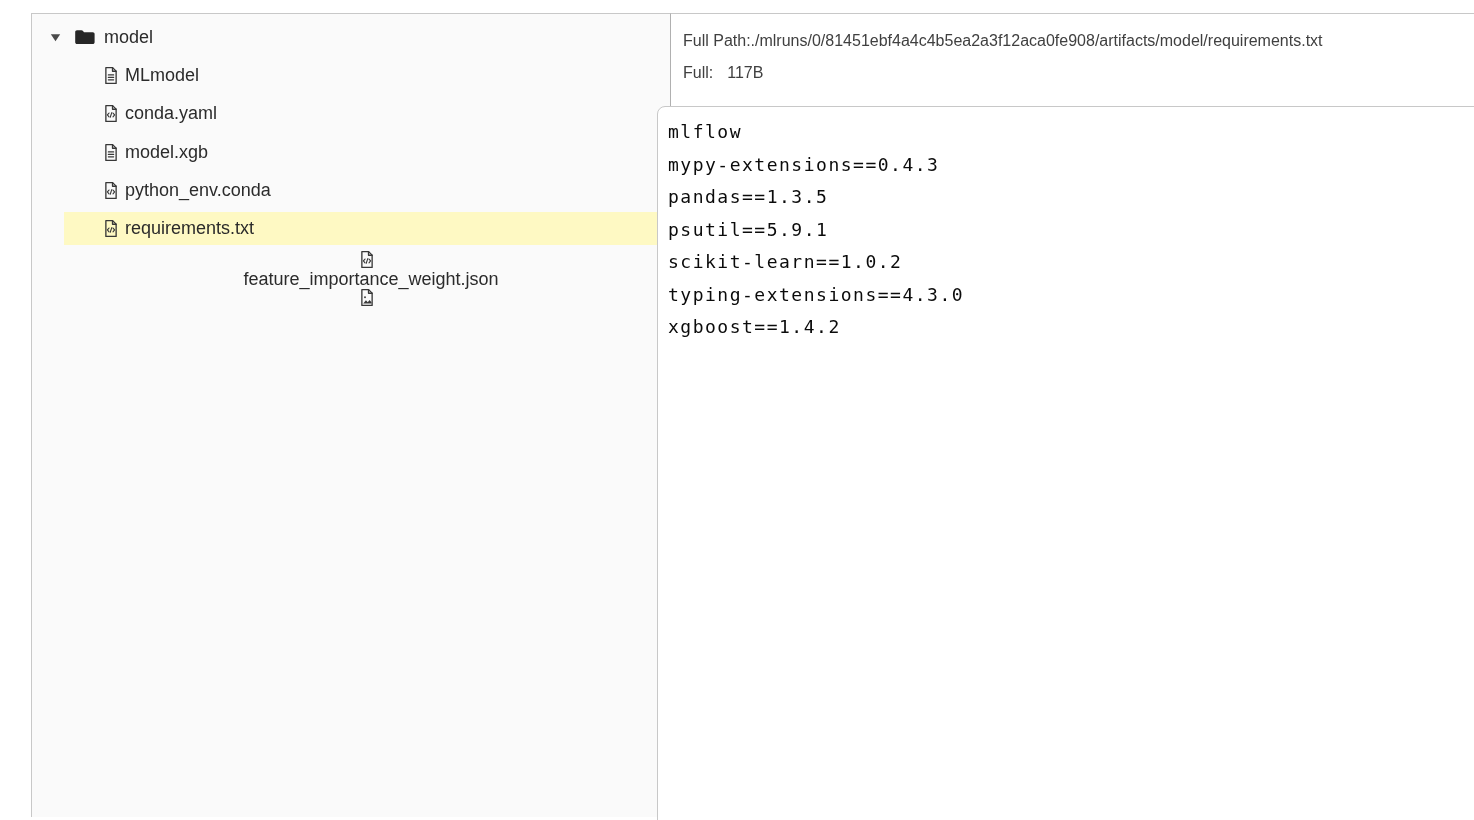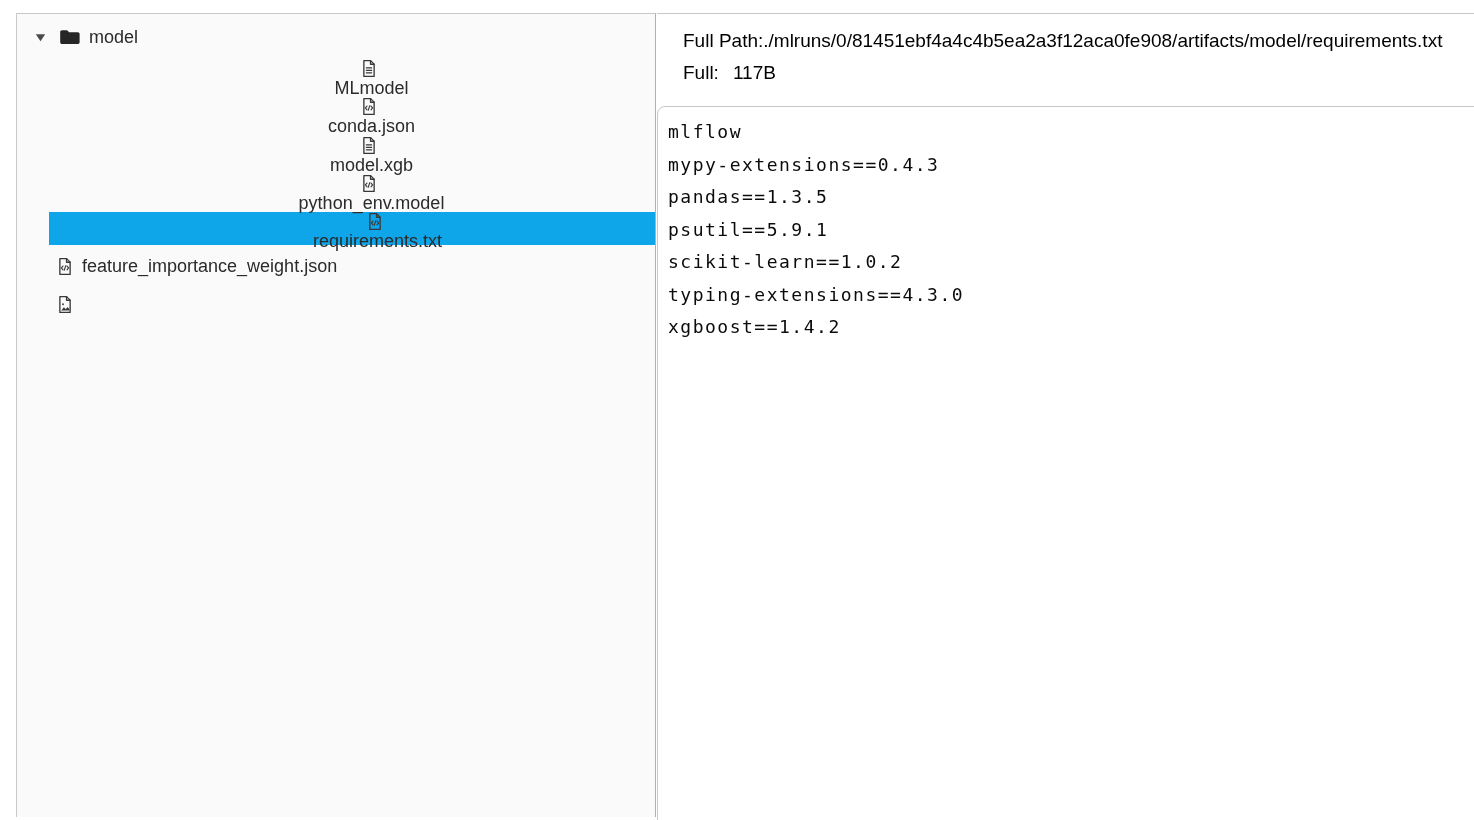--- a/index.html
+++ b/index.html
@@ -9,56 +9,56 @@
     font-family: "Liberation Sans", sans-serif;
     color: #2b2b2b;
   }
   
   .right-top-border {
     position: absolute; left: 657px; right: 0; top: 13px;
     border-top: 1px solid #c8c8c8; height: 0;
   }
   
   .tree-pane {
-    position: absolute; left: 16px; top: 13px;
+    position: absolute; left: 31px; top: 13px;
     width: 640px; height: 804px;
     background: #fafafa;
     border-top: 1px solid #c8c8c8;
     border-left: 1px solid #c8c8c8;
     border-right: 1px solid #b0b0b0;
     box-sizing: border-box;
     overflow: hidden;
   }
   .tree { padding-top: 7px; }
   .tree-row {
     height: 33px; margin-bottom: 5.2px;
     display: flex; align-items: center;
     font-size: 18px; color: #2b2b2b;
     white-space: nowrap; cursor: default;
   }
   .tree-row.row-folder { padding-left: 17px; }
   .tree-row.row-folder .caret { margin-right: 12px; display: flex; }
   .tree-row.row-folder .icon { margin-right: 9px; display: flex; }
-  .tree-row.row-root { padding-left: 40px; }
+  .tree-row.row-root { padding-left: 40px; flex-direction: column; }
   .tree-row.row-root .icon { margin-right: 9px; display: flex; }
-  .tree-row.row-child { padding-left: 71px; flex-direction: column; }
+  .tree-row.row-child { padding-left: 71px; }
   .tree-row.row-child .icon { margin-right: 6px; display: flex; }
   .tree-row.selected {
-    background: #0ea5e9;
-    margin-left: 32px; padding-left: 51px;
+    background: #fef9c3;
+    margin-left: 32px; padding-left: 39px;
   }
   
   .artifact-header {
     position: absolute; left: 683px; top: 0; right: 0; height: 100px;
     overflow: hidden;
   }
   .path-line, .size-line {
     position: absolute; left: 0; right: 4px;
     white-space: nowrap; overflow: hidden;
-    font-size: 19px; line-height: 20px; color: #000000;
+    font-size: 16px; line-height: 20px; color: #404040;
   }
   .path-line { top: 31px; }
   .size-line { top: 63px; }
   .size-line .val { margin-left: 14px; }
   
   .code-box {
     position: absolute; left: 657px; top: 106px;
     right: -30px; bottom: -30px;
     background: #ffffff;
     border: 1px solid #c8c8c8;
@@ -111,21 +111,21 @@
             <svg width="16" height="19" viewBox="0 0 16 20" fill="none" stroke="#383838" stroke-width="1.4" stroke-linejoin="round" stroke-linecap="round">
               <path d="M2.6 1.7h7.1l3.7 3.7v12.9H2.6z"></path>
               <path d="M9.6 1.7v3.8h3.8"></path>
               <g stroke-width="1.15">
                 <polyline points="5.9 9.5 4.2 11.5 5.9 13.5"></polyline>
                 <polyline points="10.1 9.5 11.8 11.5 10.1 13.5"></polyline>
                 <line x1="8.8" y1="9.1" x2="7.2" y2="13.9"></line>
               </g>
             </svg>
           </span>
-          <span>conda.json</span>
+          <span>conda.yaml</span>
         </div>
         <div class="tree-row row-child">
           <span class="icon">
             <svg width="16" height="19" viewBox="0 0 16 20" fill="none" stroke="#383838" stroke-width="1.4" stroke-linejoin="round" stroke-linecap="round">
               <path d="M2.6 1.7h7.1l3.7 3.7v12.9H2.6z"></path>
               <path d="M9.6 1.7v3.8h3.8"></path>
               <path d="M5.2 9.4h5.6M5.2 12h5.6M5.2 14.6h5.6" stroke-width="1.2"></path>
             </svg>
           </span>
           <span>model.xgb</span>
@@ -135,21 +135,21 @@
             <svg width="16" height="19" viewBox="0 0 16 20" fill="none" stroke="#383838" stroke-width="1.4" stroke-linejoin="round" stroke-linecap="round">
               <path d="M2.6 1.7h7.1l3.7 3.7v12.9H2.6z"></path>
               <path d="M9.6 1.7v3.8h3.8"></path>
               <g stroke-width="1.15">
                 <polyline points="5.9 9.5 4.2 11.5 5.9 13.5"></polyline>
                 <polyline points="10.1 9.5 11.8 11.5 10.1 13.5"></polyline>
                 <line x1="8.8" y1="9.1" x2="7.2" y2="13.9"></line>
               </g>
             </svg>
           </span>
-          <span>python_env.model</span>
+          <span>python_env.conda</span>
         </div>
         <div class="tree-row row-child selected">
           <span class="icon">
             <svg width="16" height="19" viewBox="0 0 16 20" fill="none" stroke="#383838" stroke-width="1.4" stroke-linejoin="round" stroke-linecap="round">
               <path d="M2.6 1.7h7.1l3.7 3.7v12.9H2.6z"></path>
               <path d="M9.6 1.7v3.8h3.8"></path>
               <g stroke-width="1.15">
                 <polyline points="5.9 9.5 4.2 11.5 5.9 13.5"></polyline>
                 <polyline points="10.1 9.5 11.8 11.5 10.1 13.5"></polyline>
                 <line x1="8.8" y1="9.1" x2="7.2" y2="13.9"></line>

